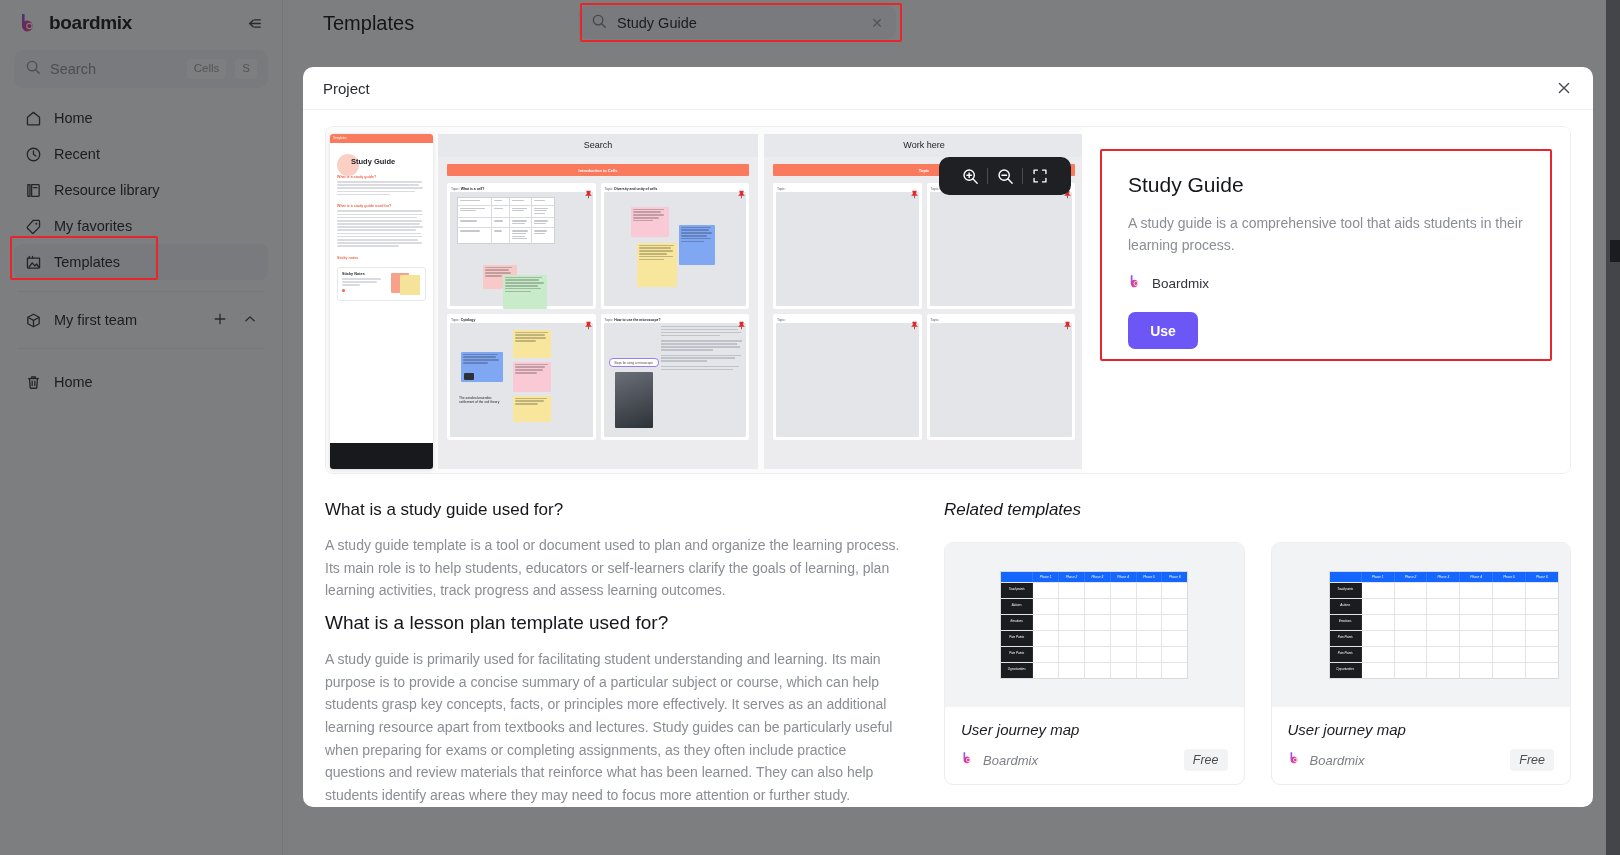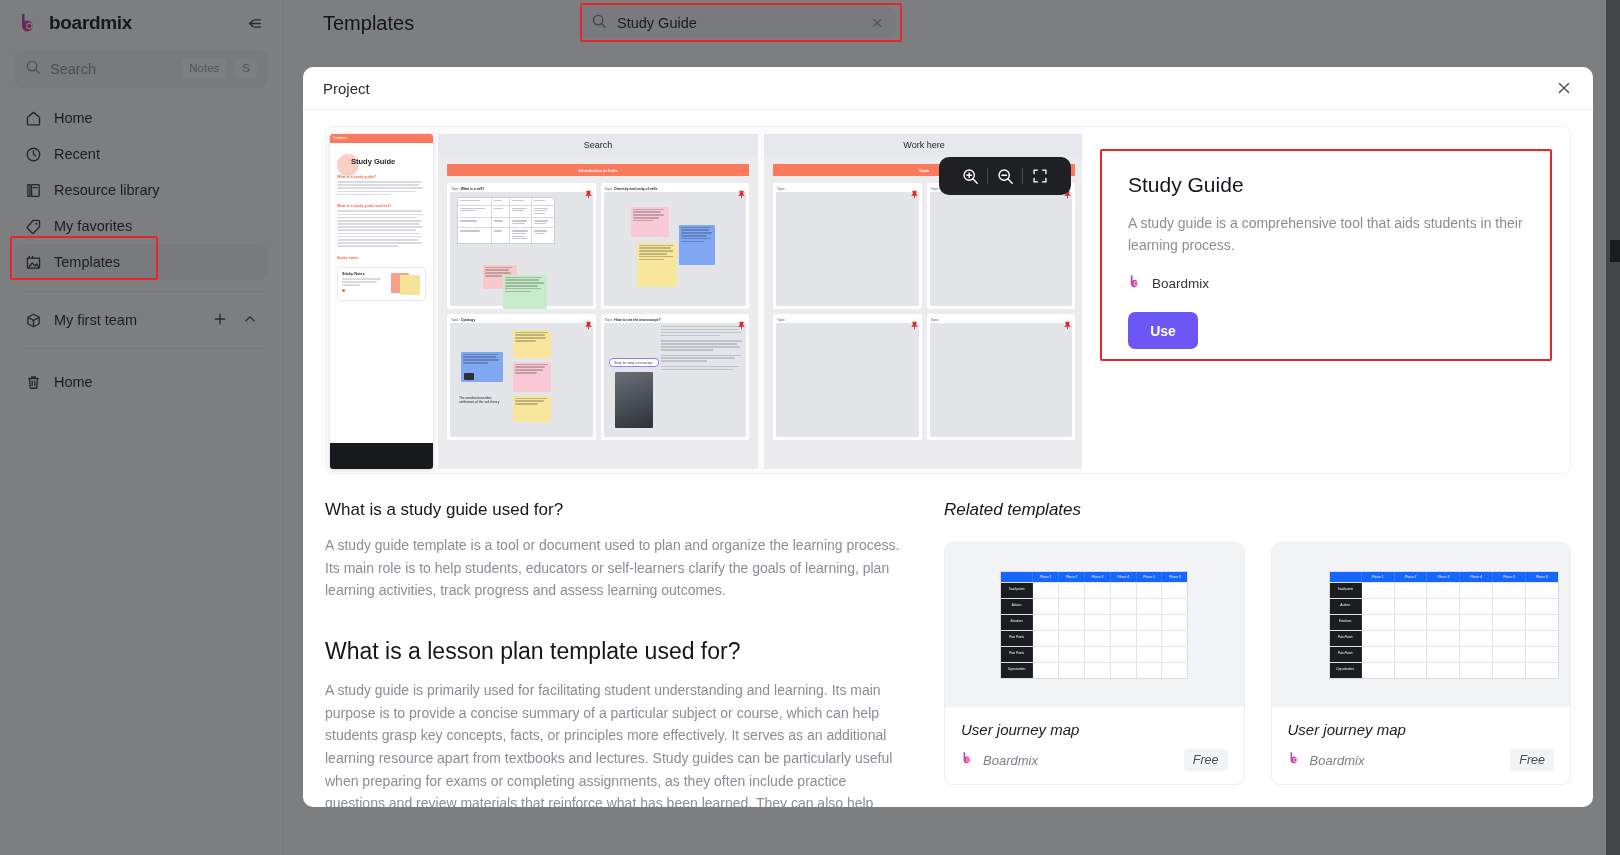--- a/index.html
+++ b/index.html
@@ -159,21 +159,21 @@
     background: #6c56f6; color: #fff; font-size: 14px; font-weight: 600;
     font-family: "Liberation Sans", sans-serif; cursor: pointer;
   }
 
   
   .lower { display: flex; gap: 34px; margin-top: 26px; }
   .col-left { flex: 0 0 585px; }
   .col-right { flex: 1; font-style: italic; }
   .sec-h { font-size: 17px; font-weight: 500; color: #14161a; }
   .sec-p { font-size: 14px; line-height: 1.62; color: #8a8d94; margin-top: 14px; }
-  .sec-h2 { font-size: 23px; font-weight: 500; color: #14161a; margin-top: 36px; }
+  .sec-h2 { font-size: 19px; font-weight: 500; color: #14161a; margin-top: 10px; }
 
   .rel-grid { display: grid; grid-template-columns: 1fr 1fr; gap: 26px; margin-top: 22px; }
   .rel-card { border: 1px solid #ededf0; border-radius: 9px; overflow: hidden; background: #fff; }
   .rel-thumb { height: 164px; background: #f2f3f5; display: flex; align-items: center; justify-content: center; }
   .rel-tbl { width: 188px; border: 1px solid #d8dade; background: #fff; }
   .rel-tbl .hr { display: flex; background: #1565ff; }
   .rel-tbl .hr .hc { flex: 1; border-right: 1px solid #2f76ff; font-size: 3.2px; color: #fff;
     text-align: center; padding: 3px 0; }
   .rel-tbl .hr .hc:first-child { flex: 0 0 32px; background: #1565ff; }
   .rel-tbl .hr .hc:last-child { border-right: none; }
@@ -232,21 +232,21 @@
       </div>
 
       <div class="search-box">
         <span>
           <svg width="16" height="16" viewBox="0 0 18 18" fill="none" stroke="#8e9199" stroke-width="1.5">
             <circle cx="8" cy="8" r="5.3"></circle>
               <path d="M12 12 L16 16" stroke-linecap="round"></path>
           </svg>
         </span>
         <span class="search-ph">Search</span>
-        <span class="kbd">Notes</span>
+        <span class="kbd">Cells</span>
         <span class="kbd">S</span>
       </div>
 
       <nav class="nav">
         <div class="nav-item">
           <span class="nav-ico">
             <svg width="17" height="17" viewBox="0 0 18 18" fill="none" stroke="currentColor" stroke-width="1.4" stroke-linejoin="round">
               <path d="M2.6 7.6 L9 2.5 L15.4 7.6 V15 a.8.8 0 0 1-.8.8 H3.4 a.8.8 0 0 1-.8-.8z"></path>
             </svg>
           </span>

